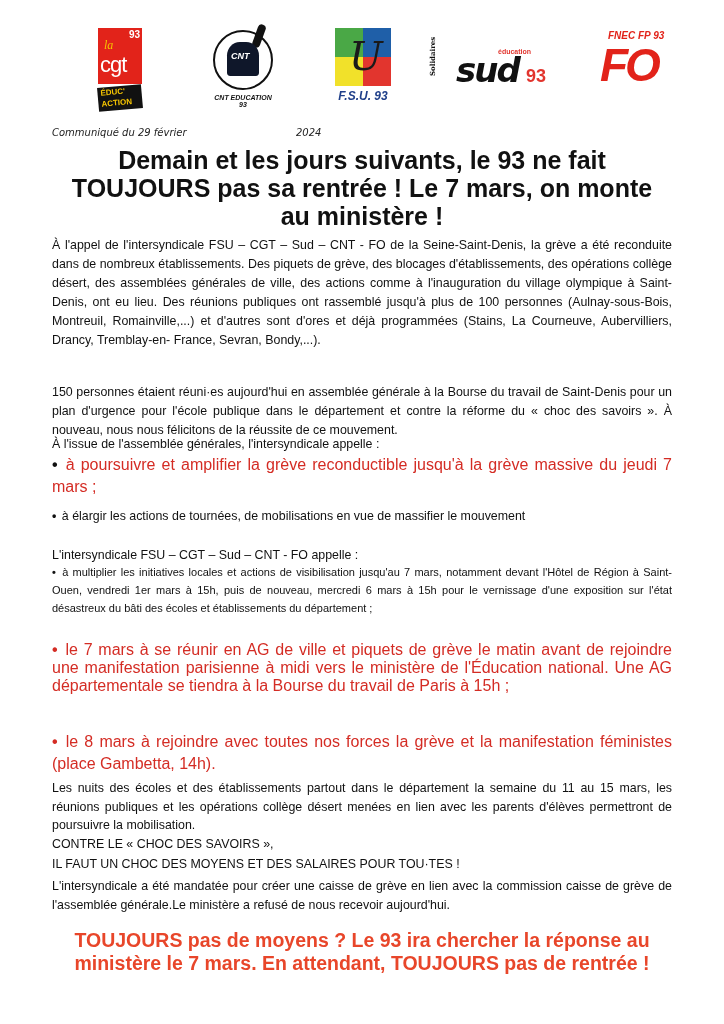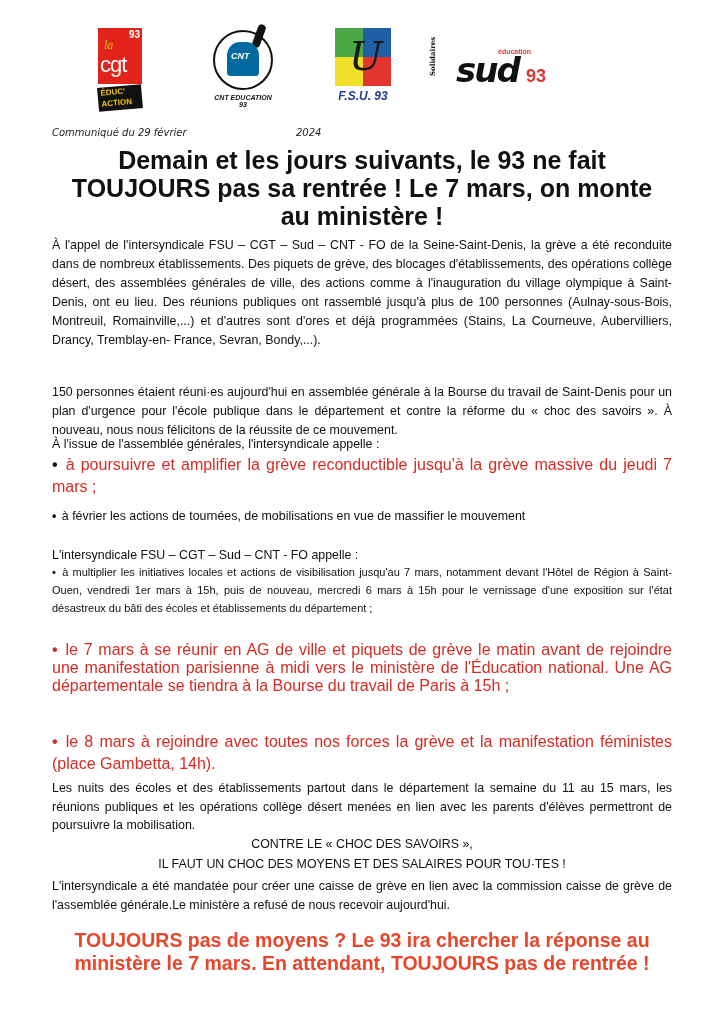--- a/index.html
+++ b/index.html
@@ -12,21 +12,21 @@
   
   .cgt { left: 98px; top: 6px; width: 44px; height: 84px; }
   .cgt .red { width: 44px; height: 56px; background: #e2231a; position: relative; color: #fff; }
   .cgt .n93 { position: absolute; right: 2px; top: 1px; font-size: 10px; font-weight: bold; }
   .cgt .la { position: absolute; left: 6px; top: 10px; font-size: 12px; font-style: italic; color: #f5c400; font-family: Liberation Serif, serif; }
   .cgt .cg { position: absolute; left: 2px; top: 24px; font-size: 22px; font-weight: normal; letter-spacing: -1px; }
   .cgt .edu { margin-top: 2px; width: 44px; height: 24px; background: #111; color: #f5c400; font-size: 8px; font-weight: bold; line-height: 11px; padding-left: 3px; box-sizing: border-box; transform: rotate(-5deg); }
   
   .cnt { left: 212px; top: 8px; width: 62px; height: 84px; text-align: center; }
   .cnt .circle { width: 56px; height: 56px; border: 2px solid #111; border-radius: 50%; margin: 0 auto; position: relative; }
-  .cnt .cat { position: absolute; left: 12px; top: 10px; width: 32px; height: 34px; background: #0369a1; border-radius: 40% 40% 10% 10%; }
+  .cnt .cat { position: absolute; left: 12px; top: 10px; width: 32px; height: 34px; background: #0f172a; border-radius: 40% 40% 10% 10%; }
   .cnt .cat span { position: absolute; left: 4px; top: 9px; color: #fff; font-size: 9px; font-weight: bold; font-style: italic; }
   .cnt .tail { position: absolute; left: 40px; top: -8px; width: 8px; height: 24px; background: #111; transform: rotate(20deg); border-radius: 4px; }
   .cnt .label { font-size: 7px; font-weight: bold; font-style: italic; margin-top: 4px; }
   
   .fsu { left: 332px; top: 6px; width: 62px; height: 86px; text-align: center; }
   .fsu .sq { position: relative; width: 56px; height: 58px; margin: 0 auto; }
   .fsu .q { position: absolute; width: 28px; height: 29px; }
   .fsu .q1 { left: 0; top: 0; background: #4aa846; }
   .fsu .q2 { left: 28px; top: 0; background: #1f5fa8; }
   .fsu .q3 { left: 0; top: 29px; background: #f1e12a; }
@@ -56,21 +56,21 @@
   .p3 { top: 435px; }
   .red-item { position: absolute; left: 52px; width: 620px; color: #d42c24; font-size: 16px; line-height: 22px; text-align: justify; }
   .r1 { top: 454px; }
   .bul { font-weight: bold; color: #111; margin-right: 2px; }
   .b2 { position: absolute; left: 52px; top: 507px; font-size: 12.4px; line-height: 19px; }
   .p4 { top: 546px; }
   .b3 { position: absolute; left: 52px; top: 563px; width: 620px; font-size: 11px; line-height: 18px; text-align: justify; }
   .r2 { top: 641px; line-height: 18px; }
   .r3 { top: 731px; line-height: 22px; }
   .p5 { top: 779px; line-height: 18.5px; }
-  .center-caps { position: absolute; left: 52px; width: 620px; text-align: center; font-size: 12.4px; line-height: 19px; }
+  .center-caps { position: absolute; left: 52px; width: 620px; text-align: left; font-size: 12.4px; line-height: 19px; }
   .c1 { top: 835px; }
   .c2 { top: 855px; }
   .p6 { top: 877px; line-height: 19px; }
   .closing { position: absolute; left: 60px; top: 929px; width: 604px; text-align: center; font-size: 19.5px; font-weight: bold; line-height: 23px; color: #e8462a; }
 </style>
 </head>
 <body>
 
 <div class="logos">
   <div class="logo cgt">
@@ -105,41 +105,45 @@
 
   <div class="logo sud">
     <div class="sol">
         <span>Solidaires</span>
       </div>
     <span class="edu">éducation</span>
     <span class="word">sud</span>
     <span class="n93">93</span>
   </div>
 
+  <div class="logo fo">
+    <div class="top">FNEC FP 93</div>
+    <div class="big">FO</div>
+  </div>
 </div>
 
 <div class="dateline">
   <span>Communiqué du 29 février</span>
   <span class="year">2024</span>
 </div>
 
 <h1 class="title" style="margin:0">Demain et les jours suivants, le 93 ne fait TOUJOURS pas sa rentrée ! Le 7 mars, on monte au ministère !</h1>
 
 <div class="p p1">À l'appel de l'intersyndicale FSU – CGT – Sud – CNT - FO de la Seine-Saint-Denis, la grève a été reconduite dans de nombreux établissements. Des piquets de grève, des blocages d'établissements, des opérations collège désert, des assemblées générales de ville, des actions comme à l'inauguration du village olympique à Saint-Denis, ont eu lieu. Des réunions publiques ont rassemblé jusqu'à plus de 100 personnes (Aulnay-sous-Bois, Montreuil, Romainville,...) et d'autres sont d'ores et déjà programmées (Stains, La Courneuve, Aubervilliers, Drancy, Tremblay-en- France, Sevran, Bondy,...).</div>
 <div class="p p2">150 personnes étaient réuni·es aujourd'hui en assemblée générale à la Bourse du travail de Saint-Denis pour un plan d'urgence pour l'école publique dans le département et contre la réforme du « choc des savoirs ». À nouveau, nous nous félicitons de la réussite de ce mouvement.</div>
 <div class="p p3">À l'issue de l'assemblée générales, l'intersyndicale appelle :</div>
 
 <div class="red-item r1">
   <span class="bul">•</span>
   <span>à poursuivre et amplifier la grève reconductible jusqu'à la grève massive du jeudi 7 mars ;</span>
 </div>
 
 <div class="b2">
   <span class="bul">•</span>
-  <span>à février les actions de tournées, de mobilisations en vue de massifier le mouvement</span>
+  <span>à élargir les actions de tournées, de mobilisations en vue de massifier le mouvement</span>
 </div>
 
 <div class="p p4">L'intersyndicale FSU – CGT – Sud – CNT - FO appelle :</div>
 
 <div class="b3">
   <span class="bul">•</span>
   <span>à multiplier les initiatives locales et actions de visibilisation jusqu'au 7 mars, notamment devant l'Hôtel de Région à Saint-Ouen, vendredi 1er mars à 15h, puis de nouveau, mercredi 6 mars à 15h pour le vernissage d'une exposition sur l'état désastreux du bâti des écoles et établissements du département ;</span>
 </div>
 
 <div class="red-item r2">

